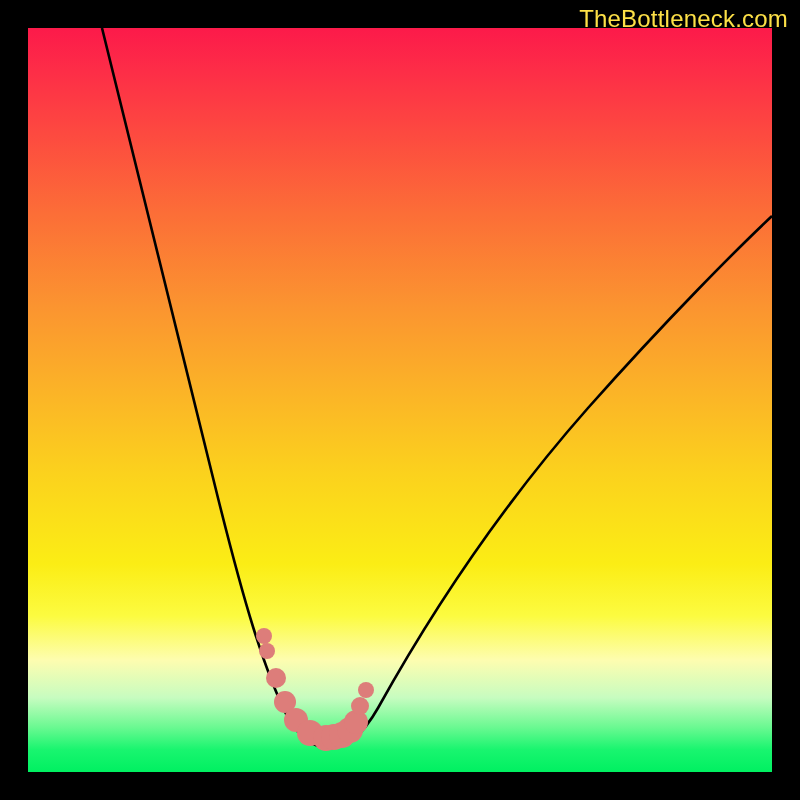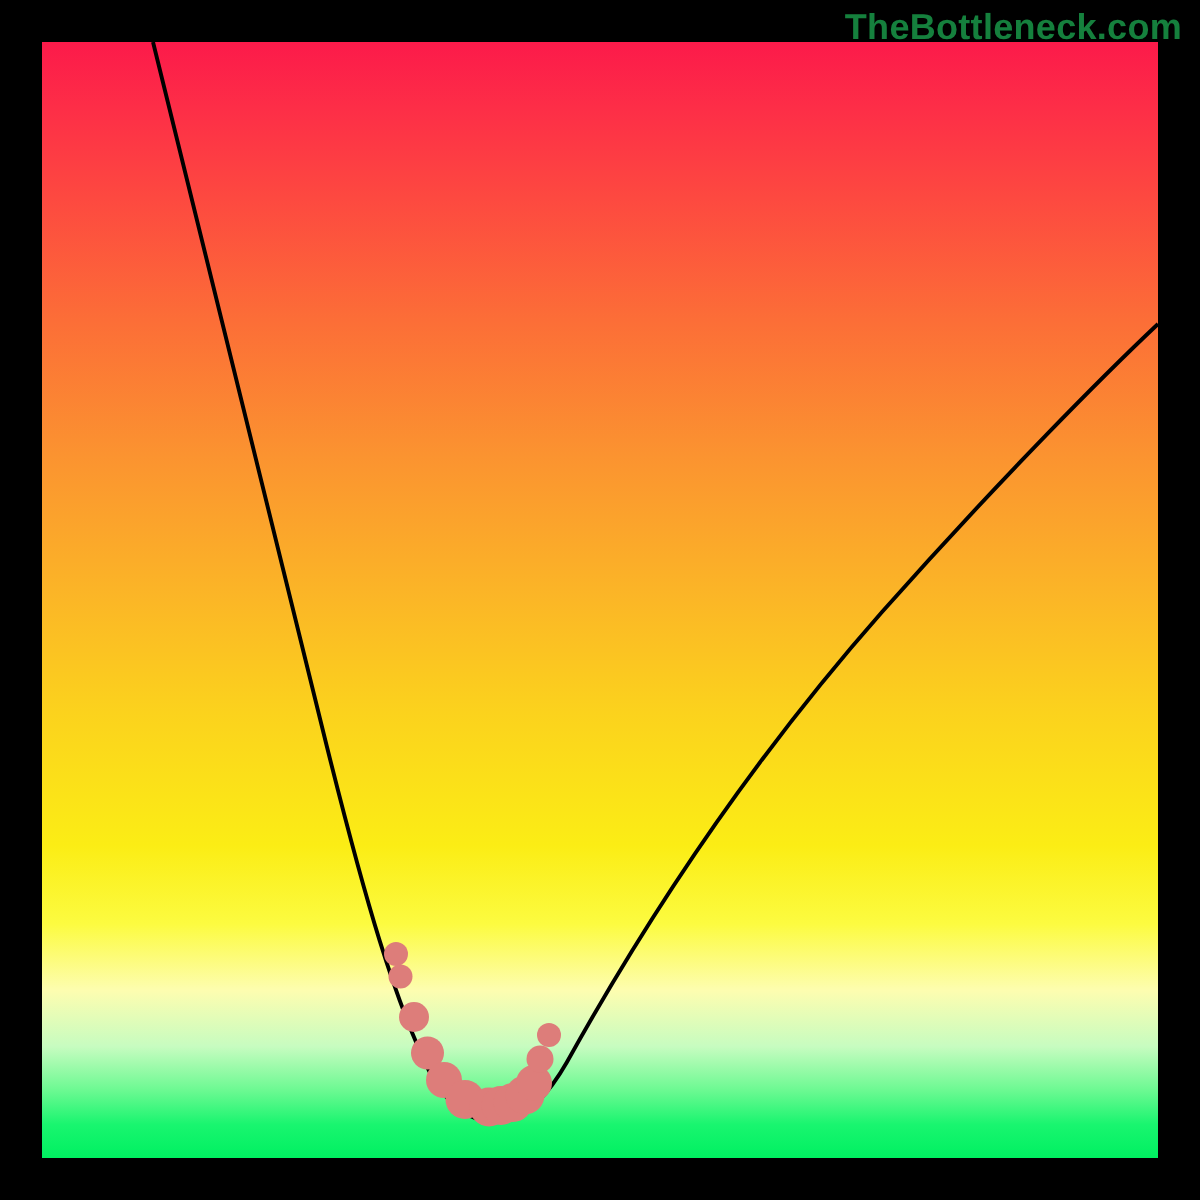--- a/index.html
+++ b/index.html
@@ -40,23 +40,23 @@
       #c7fcc0 90%,
       #6af991 94%,
       #19f56f 97%,
       #00f061 100%
     );
   }
   .watermark {
     position: absolute;
     top: 5px;
     right: 12px;
-    color: #15803d;
+    color: #fde047;
     font-size: 24px;
-    font-weight: 700;
+    font-weight: 400;
     letter-spacing: 0.2px;
     user-select: none;
   }
   svg.curve {
     position: absolute;
     left: 0;
     top: 0;
     width: 744px;
     height: 744px;
     overflow: visible;

